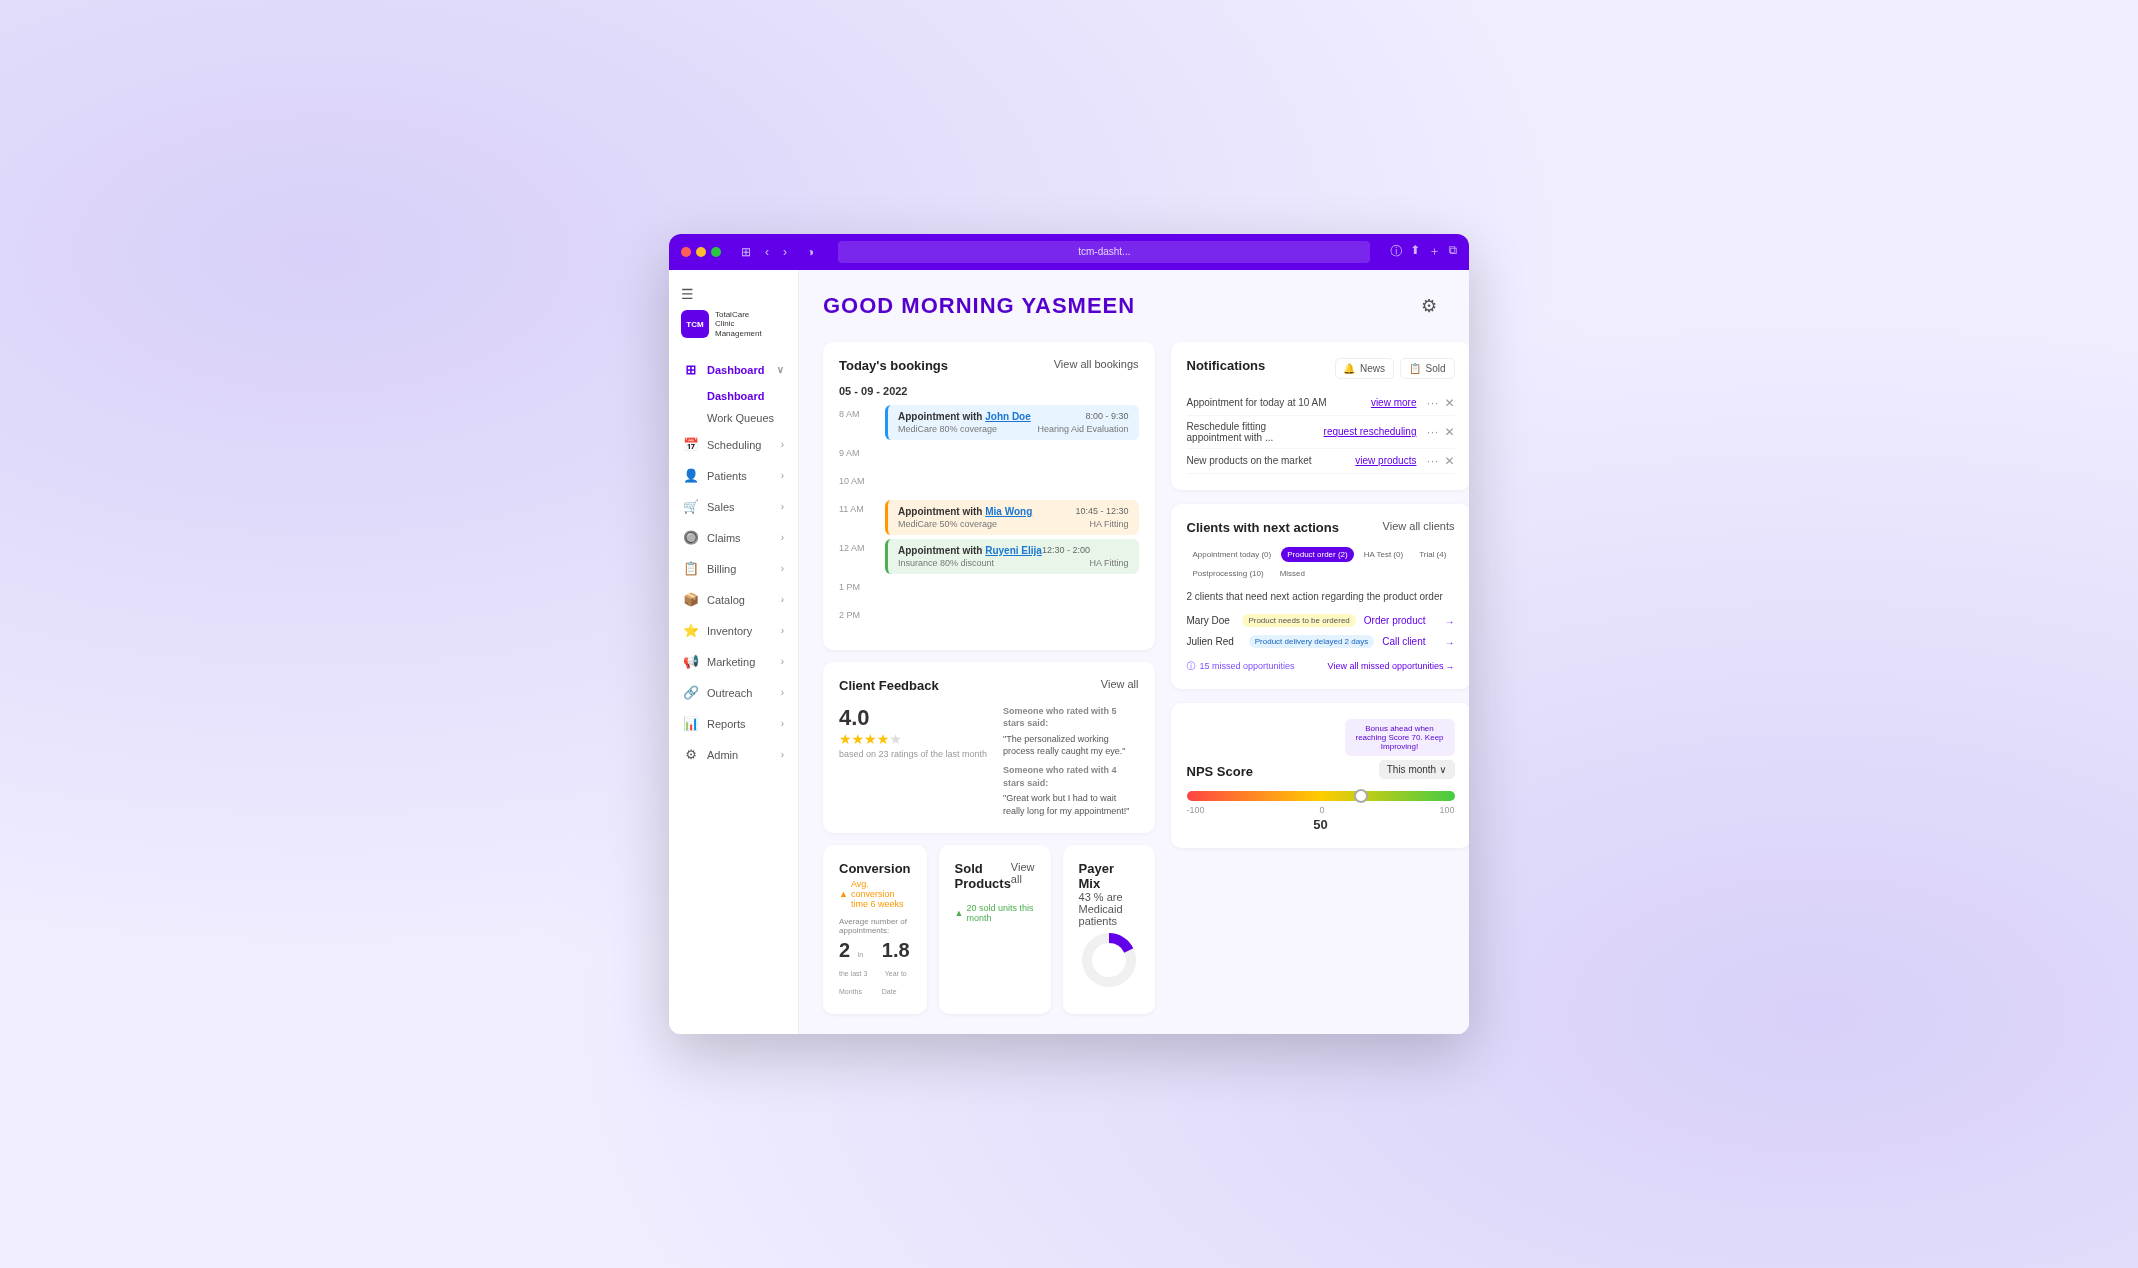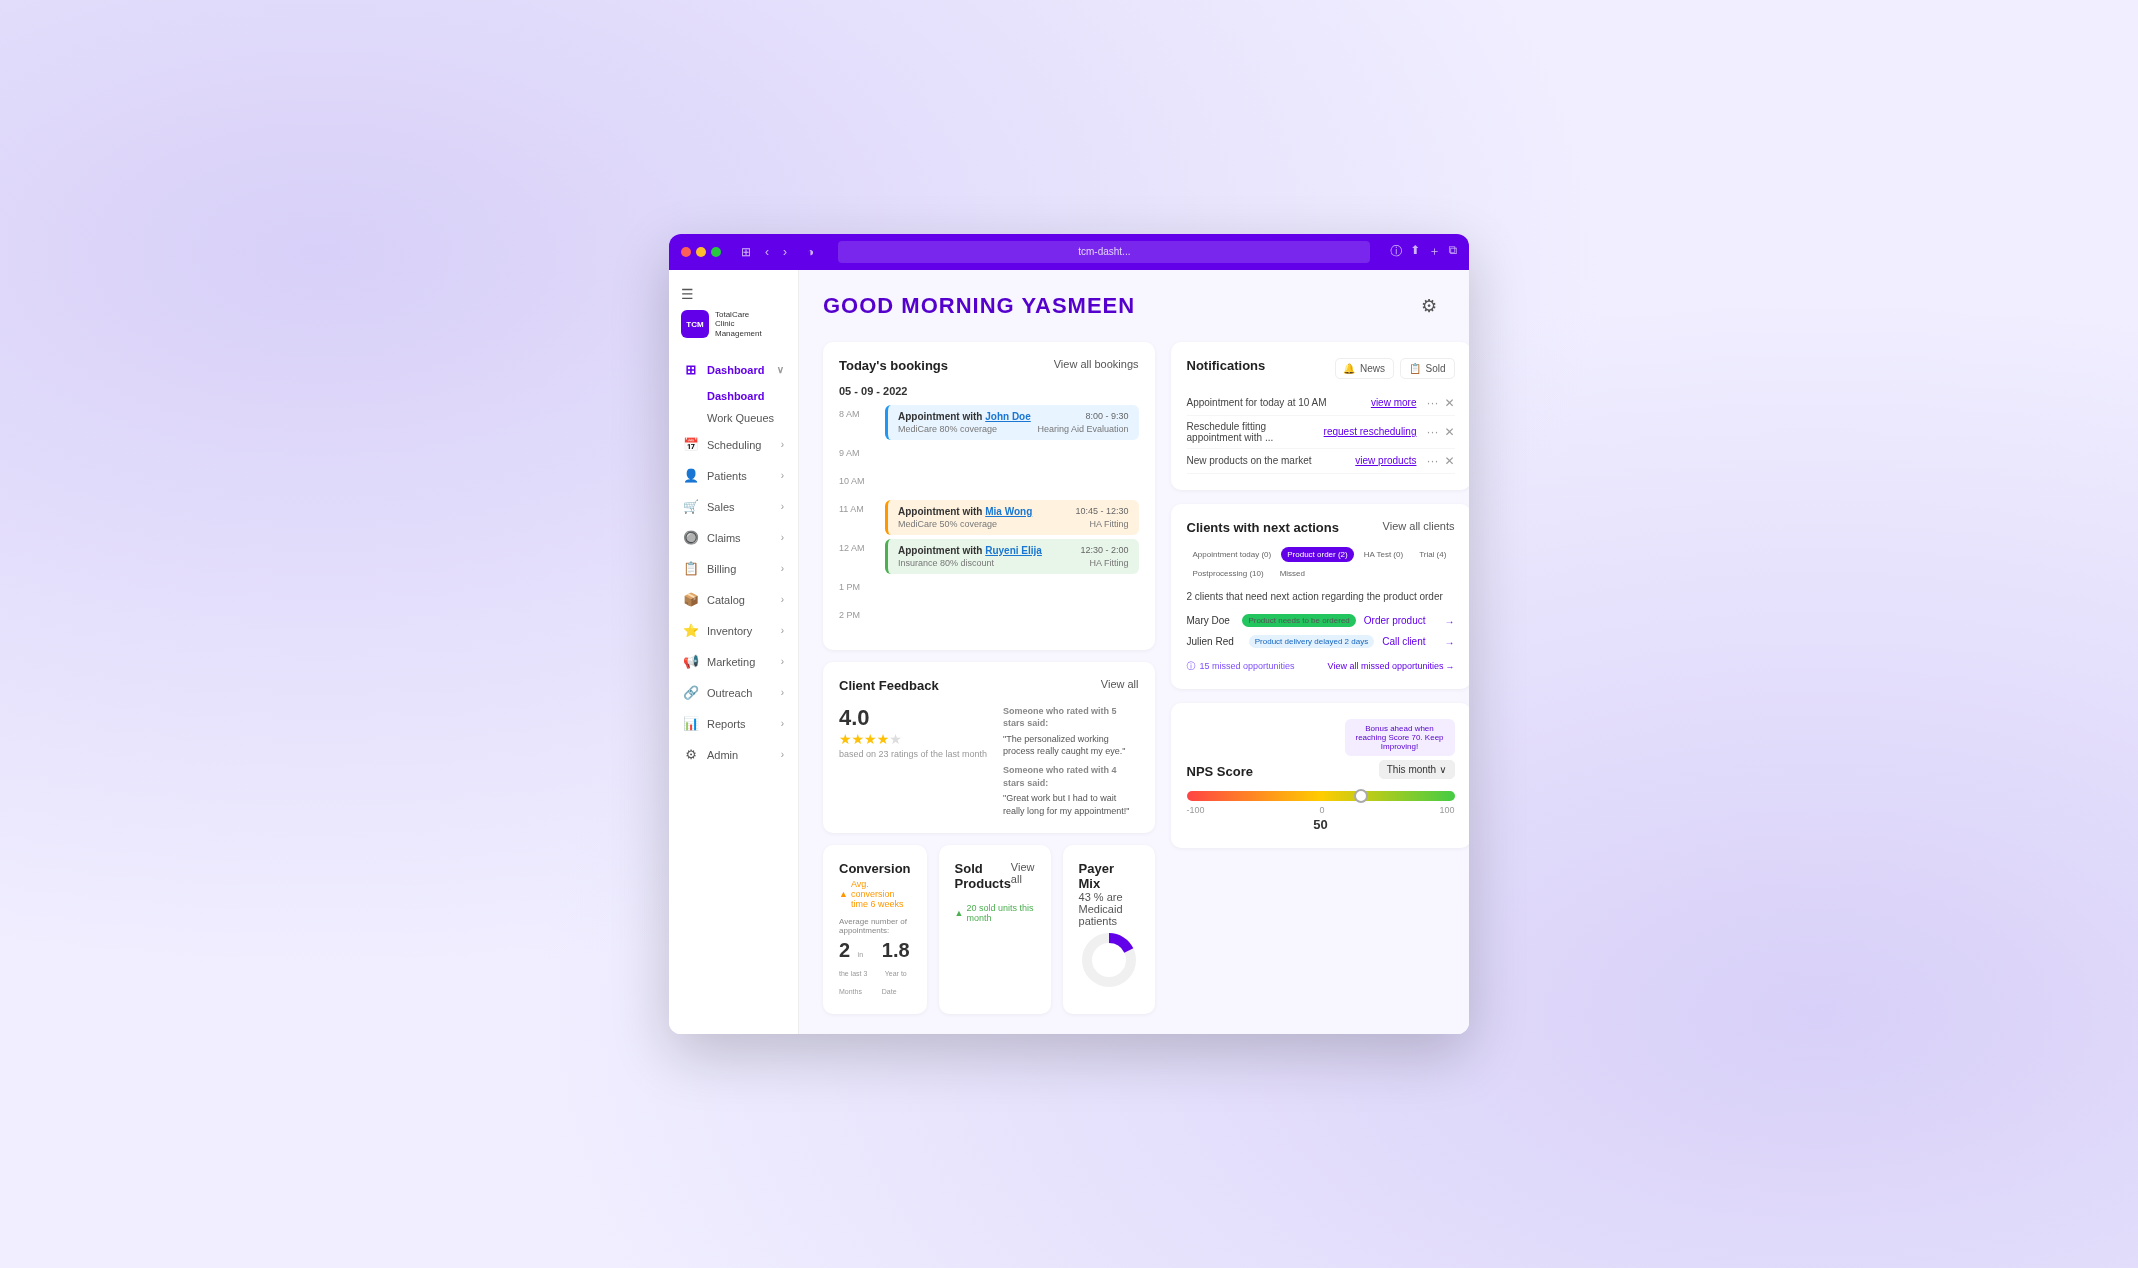--- a/index.html
+++ b/index.html
@@ -242,21 +242,21 @@
       padding: 4px 0;
       gap: 8px;
     }
     .client-name { font-size: 10px; color: #333; flex: 1; }
     .badge {
       font-size: 8px;
       padding: 2px 6px;
       border-radius: 10px;
       white-space: nowrap;
     }
-    .badge-gray { background: #22c55e; color: #555; }
+    .badge-gray { background: #fef9c3; color: #555; }
     .badge-blue { background: #e3f2fd; color: #1565c0; }
     .client-action { font-size: 10px; color: #6200ea; cursor: pointer; display: flex; align-items: center; gap: 19px; }
     .missed-row {
       display: flex;
       align-items: center;
       justify-content: space-between;
       margin-top: 8px;
       font-size: 9px;
     }
     .missed-text { color: #7c4dff; display: flex; align-items: center; gap: 4px; }
@@ -476,21 +476,21 @@
                   <div class="appt-sub">
                     <span>MediCare 50% coverage</span>
                     <span>HA Fitting</span>
                   </div>
                 </div>
               </div>
 
               <div class="time-slot">
                 <span class="time-label">12 AM</span>
                 <div class="appointment-card appt-green">
-                  <div style="display:flex; justify-content:space-between;">
+                  <div style="display:flex; ">
                     <span class="appt-title">Appointment with <a>Ruyeni Elija</a></span>
                     <span class="appt-time">12:30 - 2:00</span>
                   </div>
                   <div class="appt-sub">
                     <span>Insurance 80% discount</span>
                     <span>HA Fitting</span>
                   </div>
                 </div>
               </div>
 

